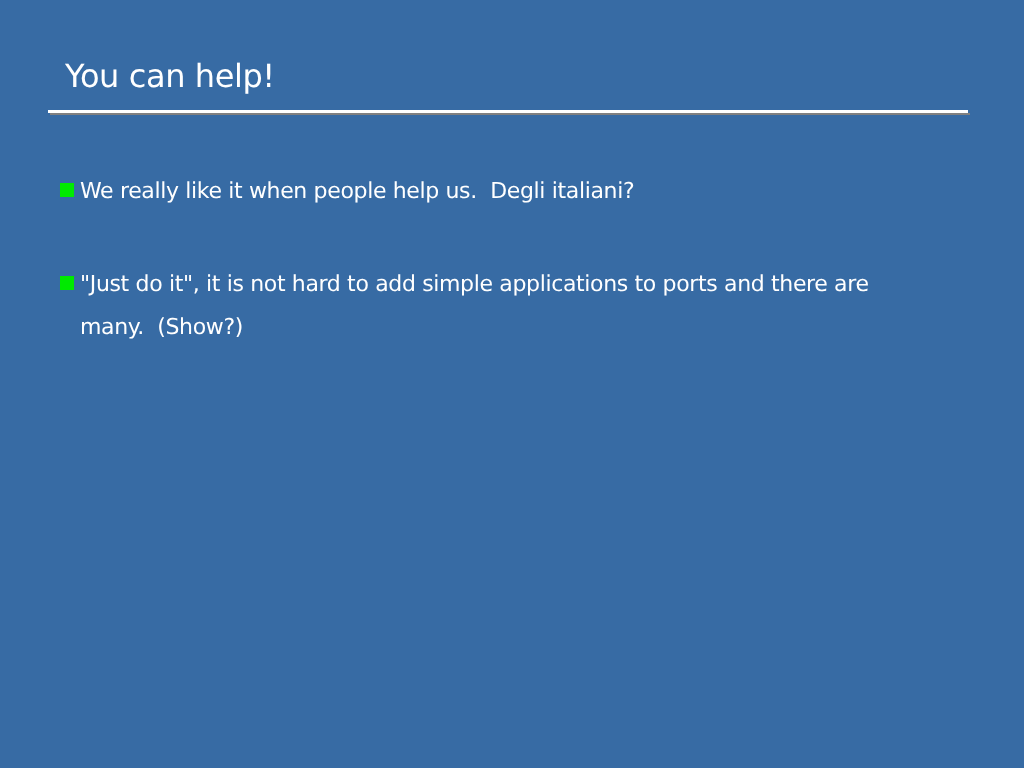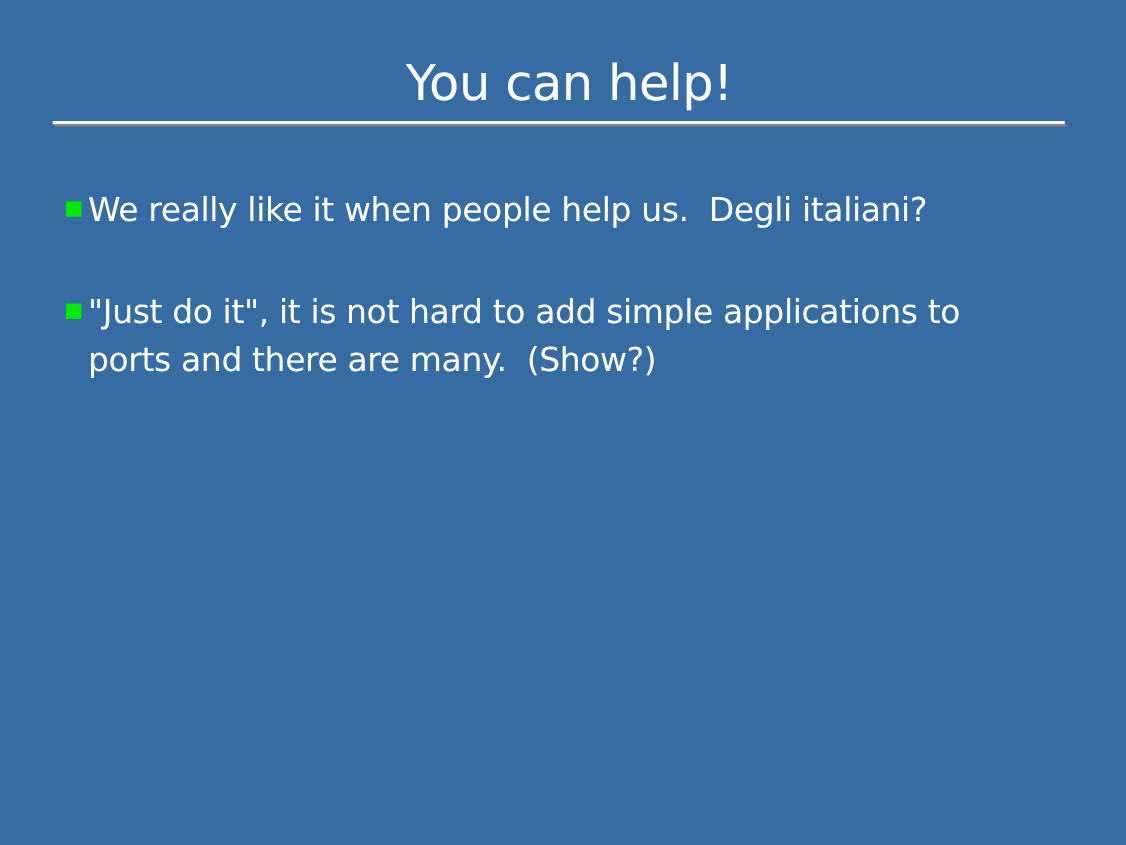--- a/index.html
+++ b/index.html
@@ -24,30 +24,29 @@
 
   
   .title-block {
     position: absolute;
     left: 48px;
     top: 48px;
     width: 922px;
   }
   .slide-title {
     font-family: "DejaVu Sans", sans-serif;
-    font-size: 45px;
+    font-size: 32px;
     line-height: 56px;
     font-weight: 400;
     color: #FFFFFF;
     letter-spacing: -0.4px;
     white-space: pre;
     padding-left: 17px;
     margin: 0;
     text-rendering: geometricPrecision;
-    text-align: center;
   }
   .title-rule {
     margin-top: 6px;
     width: 920px;
     height: 5px;
     position: relative;
   }
   .title-rule .rule-light {
     position: absolute;
     left: 0;
@@ -87,21 +86,21 @@
     width: 14px;
     height: 14px;
     background: #00EA00;
     margin-top: 13px;
     margin-right: 6px;
   }
 
   .bullet-text {
     flex: 1 1 auto;
     font-family: "DejaVu Sans", sans-serif;
-    font-size: 30px;
+    font-size: 22px;
     line-height: 43px;
     color: #FFFFFF;
     letter-spacing: -0.35px;
     white-space: pre-wrap;
     max-width: 820px;
     text-rendering: geometricPrecision;
   }
 </style>
 </head>
 <body>

